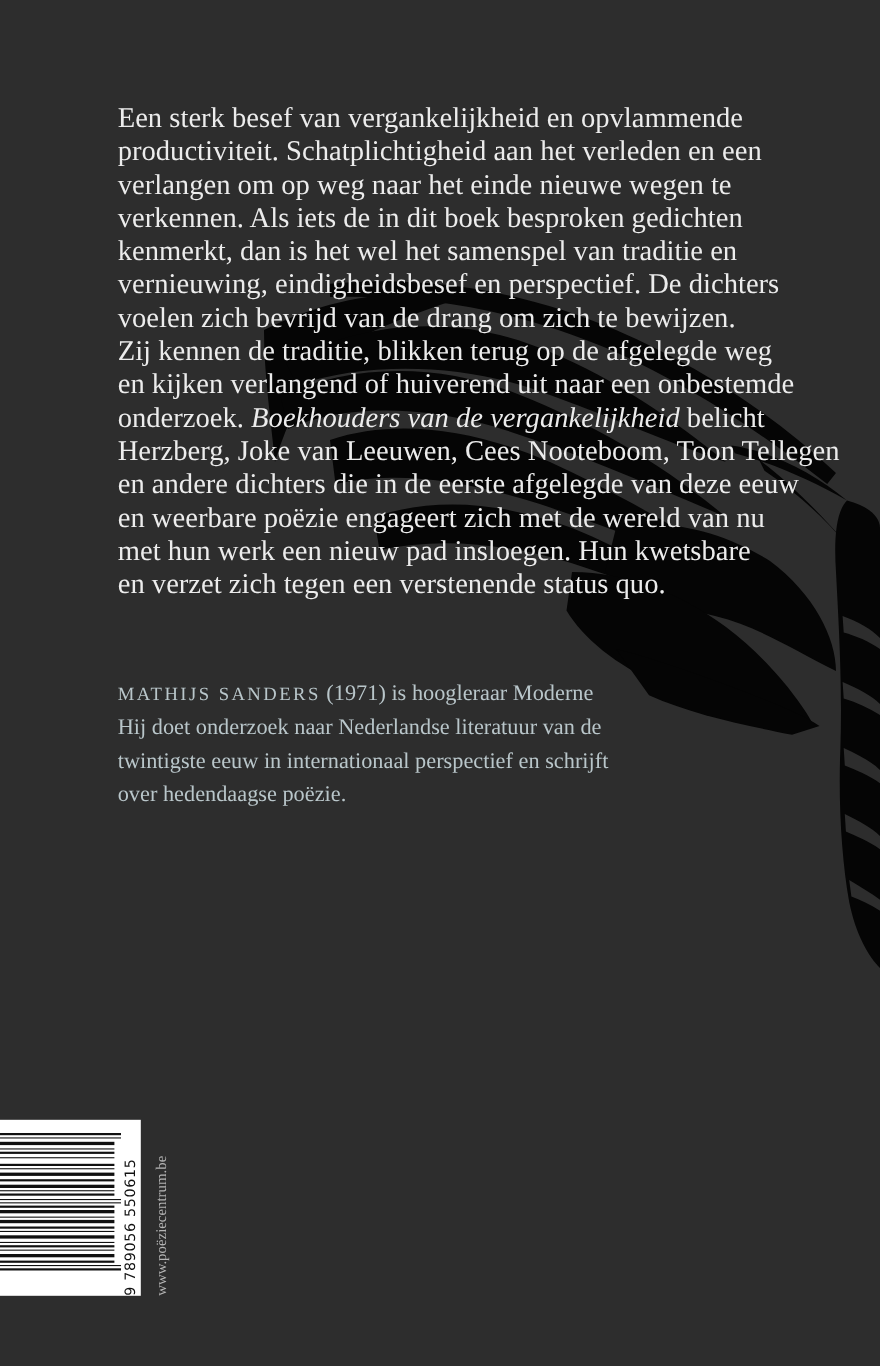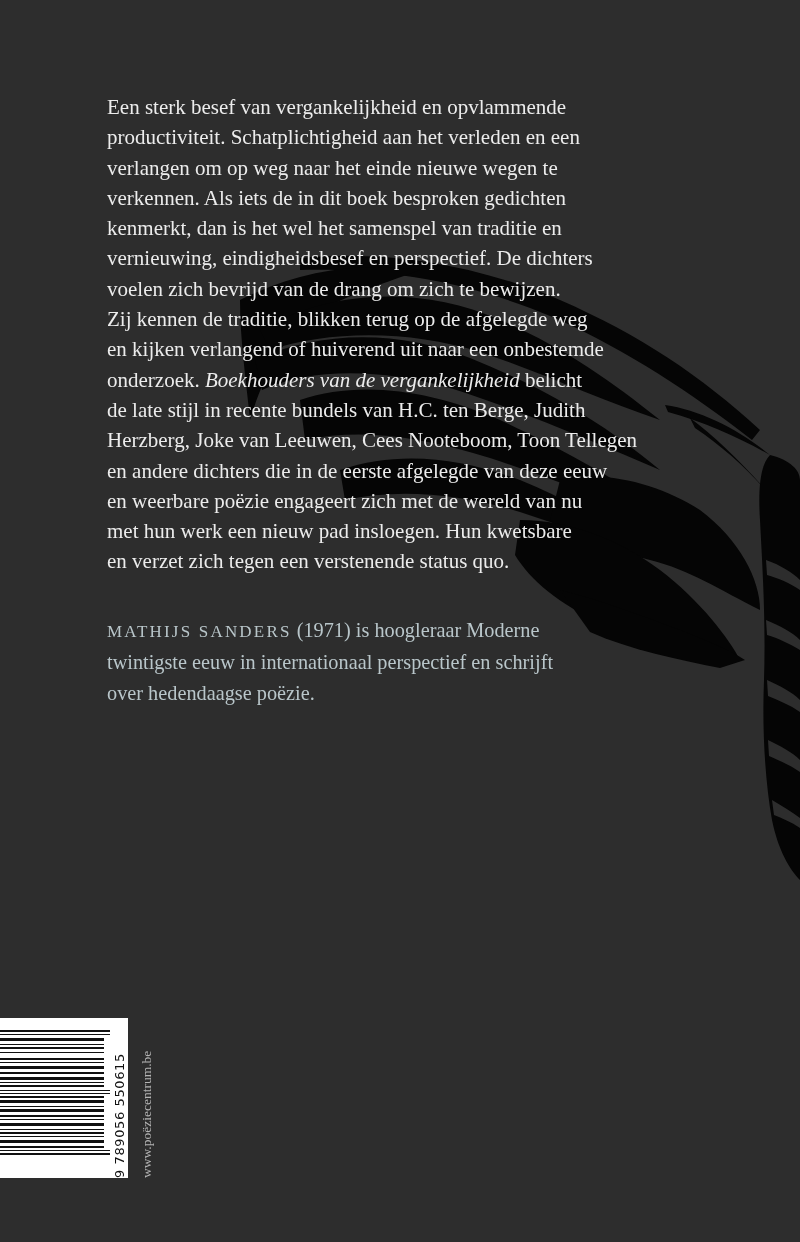--- a/index.html
+++ b/index.html
@@ -9,21 +9,21 @@
       position: relative;
       overflow: hidden;
       font-family: "DejaVu Serif", "Liberation Serif", serif;
     }
     .moth { position: absolute; left: 0; top: 0; width: 800px; height: 1242px; z-index: 0; }
     .blurb {
       position: absolute; left: 107px; top: 92px; width: 560px;
       z-index: 1;
       color: #ececec;
       font-family: "Liberation Serif", "DejaVu Serif", serif;
-      font-size: 21px;
+      font-size: 26px;
       line-height: 30.3px;
       margin: 0;
     }
     .blurb .line { display: block; white-space: nowrap; }
     .blurb em { font-style: italic; margin-top: 46px; }
     .bio {
       position: absolute; left: 107px; top: 615px; width: 620px;
       z-index: 1;
       color: #b9c6ca;
       font-family: "Liberation Serif", "DejaVu Serif", serif;
@@ -89,30 +89,30 @@
   <span class="line">Een sterk besef van vergankelijkheid en opvlammende</span>
   <span class="line">productiviteit. Schatplichtigheid aan het verleden en een</span>
   <span class="line">verlangen om op weg naar het einde nieuwe wegen te</span>
   <span class="line">verkennen. Als iets de in dit boek besproken gedichten</span>
   <span class="line">kenmerkt, dan is het wel het samenspel van traditie en</span>
   <span class="line">vernieuwing, eindigheidsbesef en perspectief. De dichters</span>
   <span class="line">voelen zich bevrijd van de drang om zich te bewijzen.</span>
   <span class="line">Zij kennen de traditie, blikken terug op de afgelegde weg</span>
   <span class="line">en kijken verlangend of huiverend uit naar een onbestemde</span>
   <span class="line"><span>onderzoek. </span><em>Boekhouders van de vergankelijkheid</em><span> belicht</span></span>
-  <span class="line">de late stijl in recente bundels van H.C. ten Berge, Judith</span>
   <span class="line">Herzberg, Joke van Leeuwen, Cees Nooteboom, Toon Tellegen</span>
   <span class="line">en andere dichters die in de eerste afgelegde van deze eeuw</span>
   <span class="line">en weerbare poëzie engageert zich met de wereld van nu</span>
   <span class="line">met hun werk een nieuw pad insloegen. Hun kwetsbare</span>
   <span class="line">en verzet zich tegen een verstenende status quo.</span>
 </div>
 
 <div class="bio">
   <span class="line"><span class="smallcaps">Mathijs Sanders</span><span> (1971) is hoogleraar Moderne</span></span>
+  <span class="line">Hij doet onderzoek naar Nederlandse literatuur van de</span>
   <span class="line">twintigste eeuw in internationaal perspectief en schrijft</span>
   <span class="line">over hedendaagse poëzie.</span>
 </div>
 
 <div class="barcode">
   <svg width="128" height="160" viewBox="0 0 128 160" xmlns="http://www.w3.org/2000/svg">
     <g fill="#111">
       <rect x="0" y="12" width="110" height="2"></rect>
       <rect x="0" y="16" width="110" height="1"></rect>
       <rect x="0" y="20" width="104" height="3"></rect>

